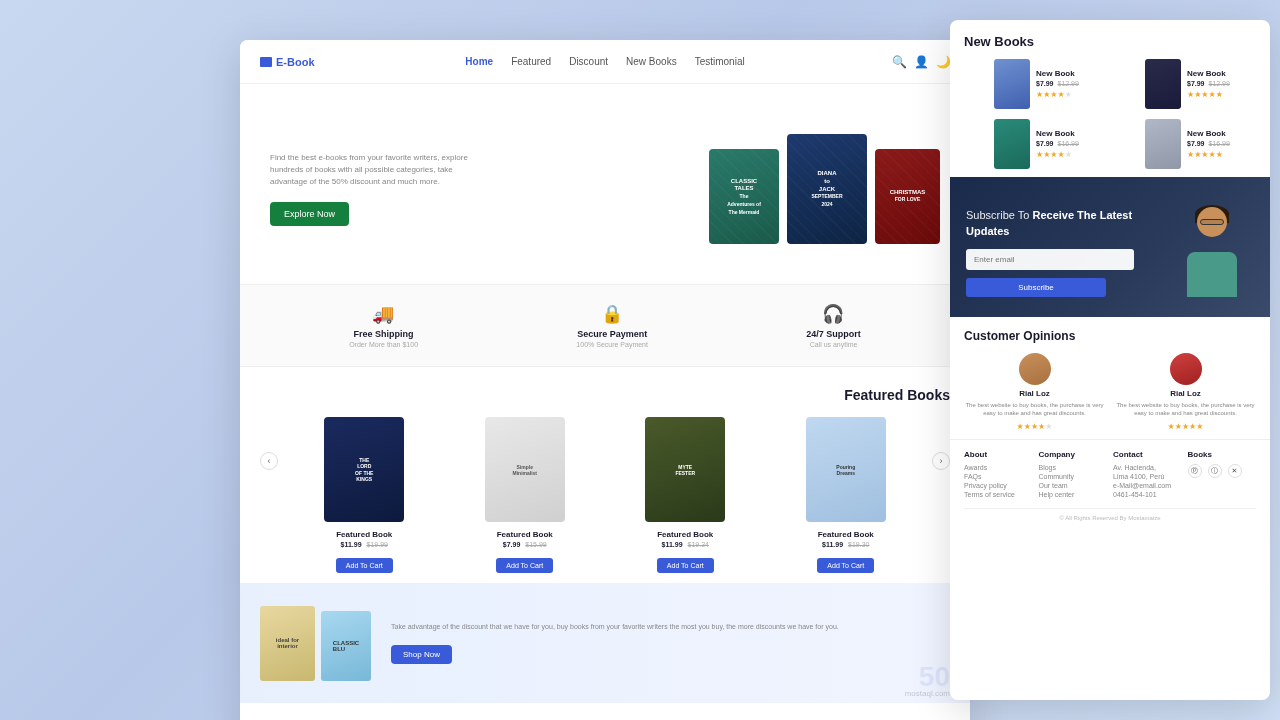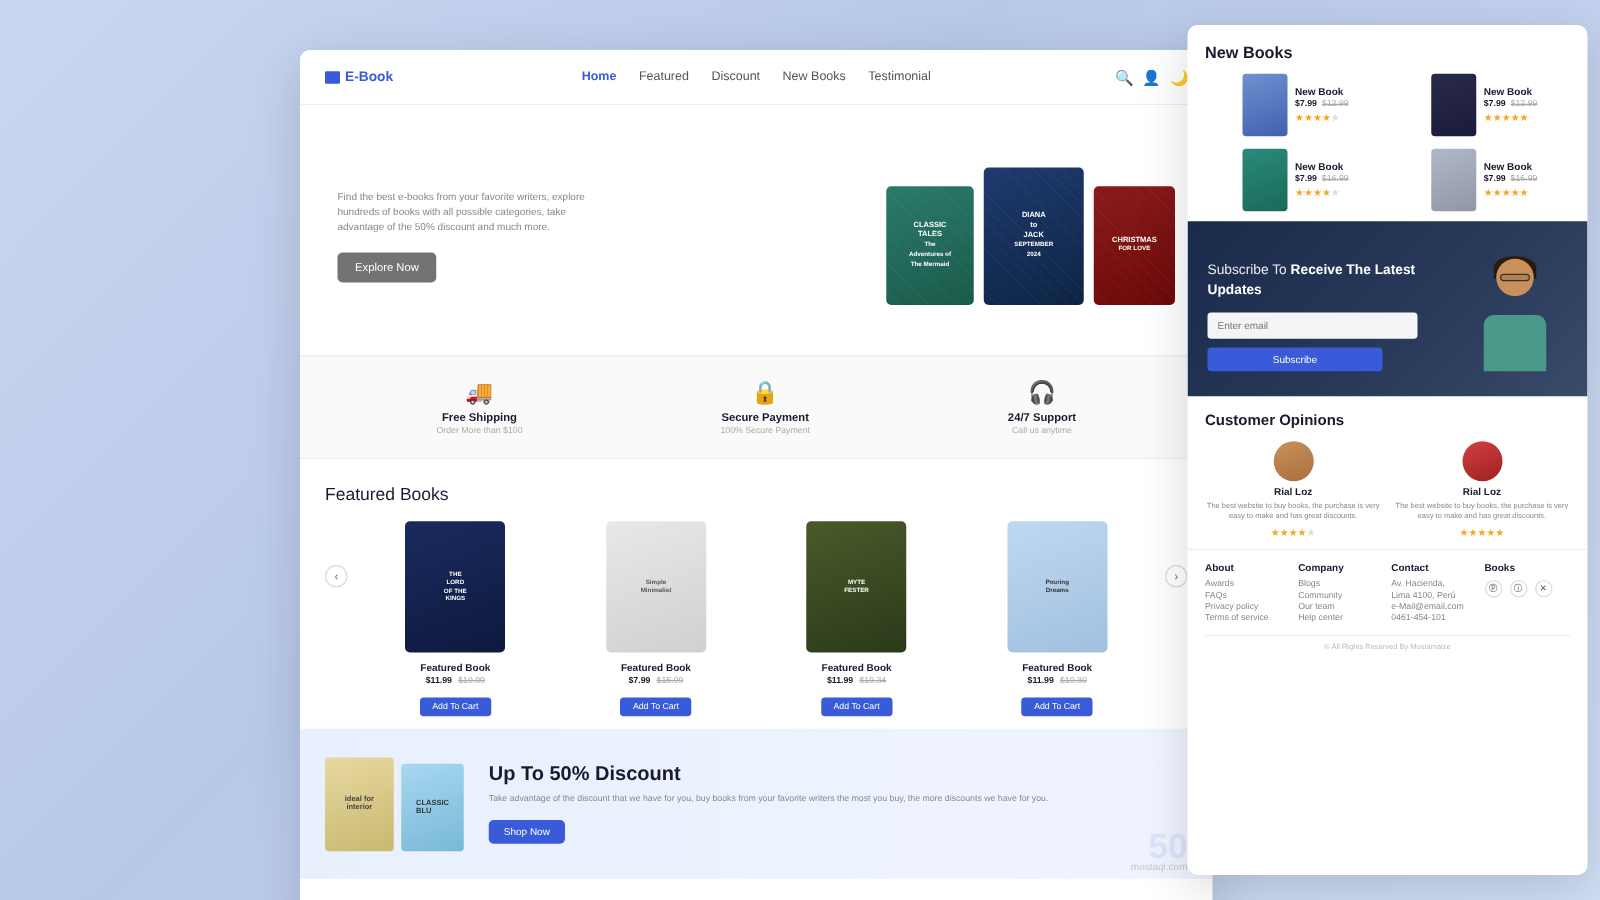--- a/index.html
+++ b/index.html
@@ -121,21 +121,21 @@
       margin-bottom: 8px;
     }
     .hero-desc {
       font-size: 8px;
       color: #888;
       line-height: 1.5;
       margin-bottom: 14px;
       max-width: 220px;
     }
     .btn-primary {
-      background: #737373;
+      background: #15803d;
       color: #fff;
       border: none;
       padding: 7px 14px;
       border-radius: 4px;
       font-size: 9px;
       cursor: pointer;
       font-weight: 500;
     }
     .hero-books {
       display: flex;
@@ -211,23 +211,23 @@
     .feature-desc {
       font-size: 7px;
       color: #aaa;
     }
 
     
     .featured-section {
       padding: 20px 20px 10px;
     }
     .section-title {
-      text-align: left;
+      text-align: right;
       font-size: 14px;
-      font-weight: 400;
+      font-weight: 700;
       color: #1a1a2e;
       margin-bottom: 14px;
     }
     .books-carousel {
       display: flex;
       gap: 12px;
       align-items: flex-start;
       position: relative;
     }
     .carousel-btn {
@@ -728,21 +728,20 @@
         <button class="carousel-btn">›</button>
       </div>
     </section>
 
     <section class="discount-section">
       <div class="discount-books">
         <div class="disc-book-1">ideal for<br>interior</div>
         <div class="disc-book-2">CLASSIC<br>BLU</div>
       </div>
       <div class="discount-text">
-        <div class="discount-title">Up To 50% Discount</div>
         <p class="discount-desc">Take advantage of the discount that we have for you, buy books from your favorite writers the most you buy, the more discounts we have for you.</p>
         <button class="btn-shop">Shop Now</button>
       </div>
       <div class="discount-logo">50</div>
       <div class="watermark">mostaql.com</div>
     </section>
 
   </div>
 
   <div class="right-panel">

